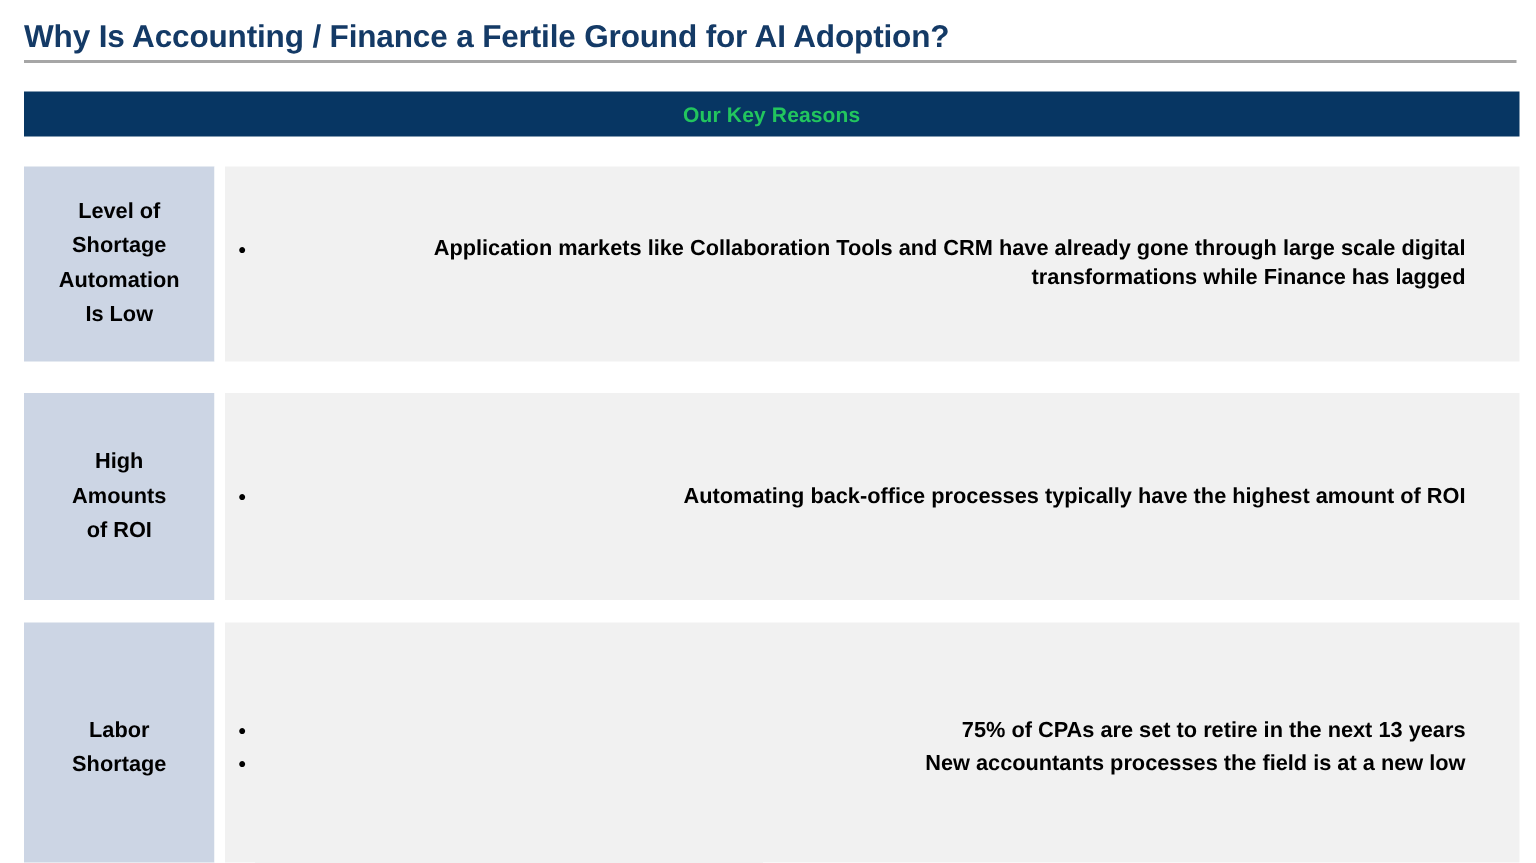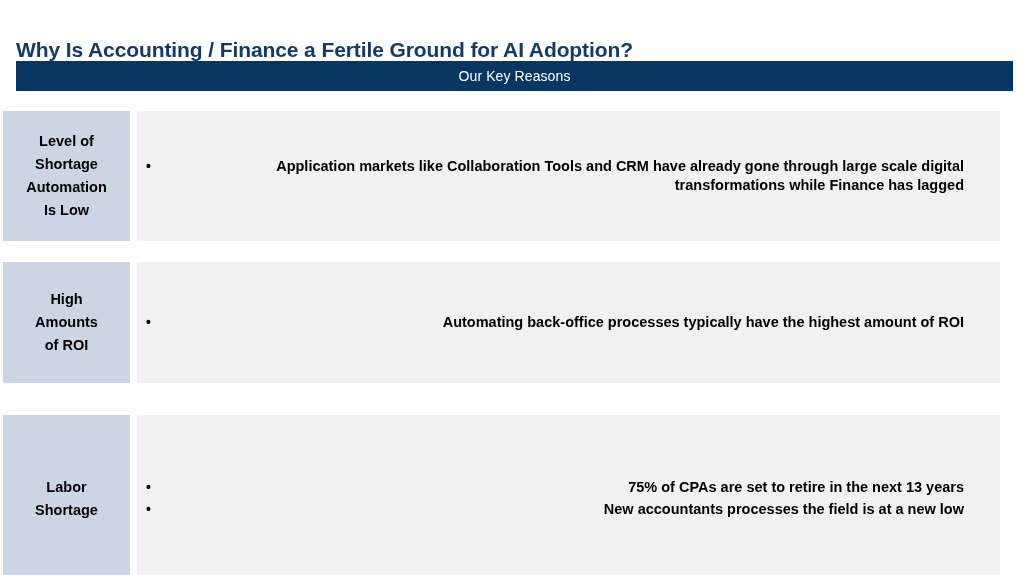--- a/index.html
+++ b/index.html
@@ -27,21 +27,20 @@
     top: 12px;
     width: 995px;
   }
   .slide-title {
     font-size: 21px;
     font-weight: bold;
     color: #143a66;
     letter-spacing: -0.1px;
     line-height: 26px;
     white-space: nowrap;
-    margin-top: 25px;
   }
   .title-rule {
     margin-top: 2px;
     width: 995px;
     height: 2px;
     background: #a6a6a6;
   }
 
   
   .banner {
@@ -49,36 +48,36 @@
     left: 16px;
     top: 61px;
     width: 997px;
     height: 30px;
     background: #073663;
     display: flex;
     align-items: center;
     justify-content: center;
   }
   .banner-label {
-    color: #ffffff;
+    color: #22c55e;
     font-size: 14px;
-    font-weight: normal;
+    font-weight: bold;
     letter-spacing: 0.1px;
   }
 
   
   .row {
     position: absolute;
-    left: 3px;
+    left: 16px;
     display: flex;
     align-items: stretch;
     border-radius: 18px;
   }
   .row-1 { top: 111px;  height: 130px; }
-  .row-2 { top: 262px;  height: 121px; }
+  .row-2 { top: 262px;  height: 138px; }
   .row-3 { top: 415px;  height: 167px; }
 
   .row-label {
     width: 127px;
     flex: 0 0 127px;
     background: #ccd5e4;
     display: flex;
     align-items: center;
     justify-content: center;
     text-align: center;

